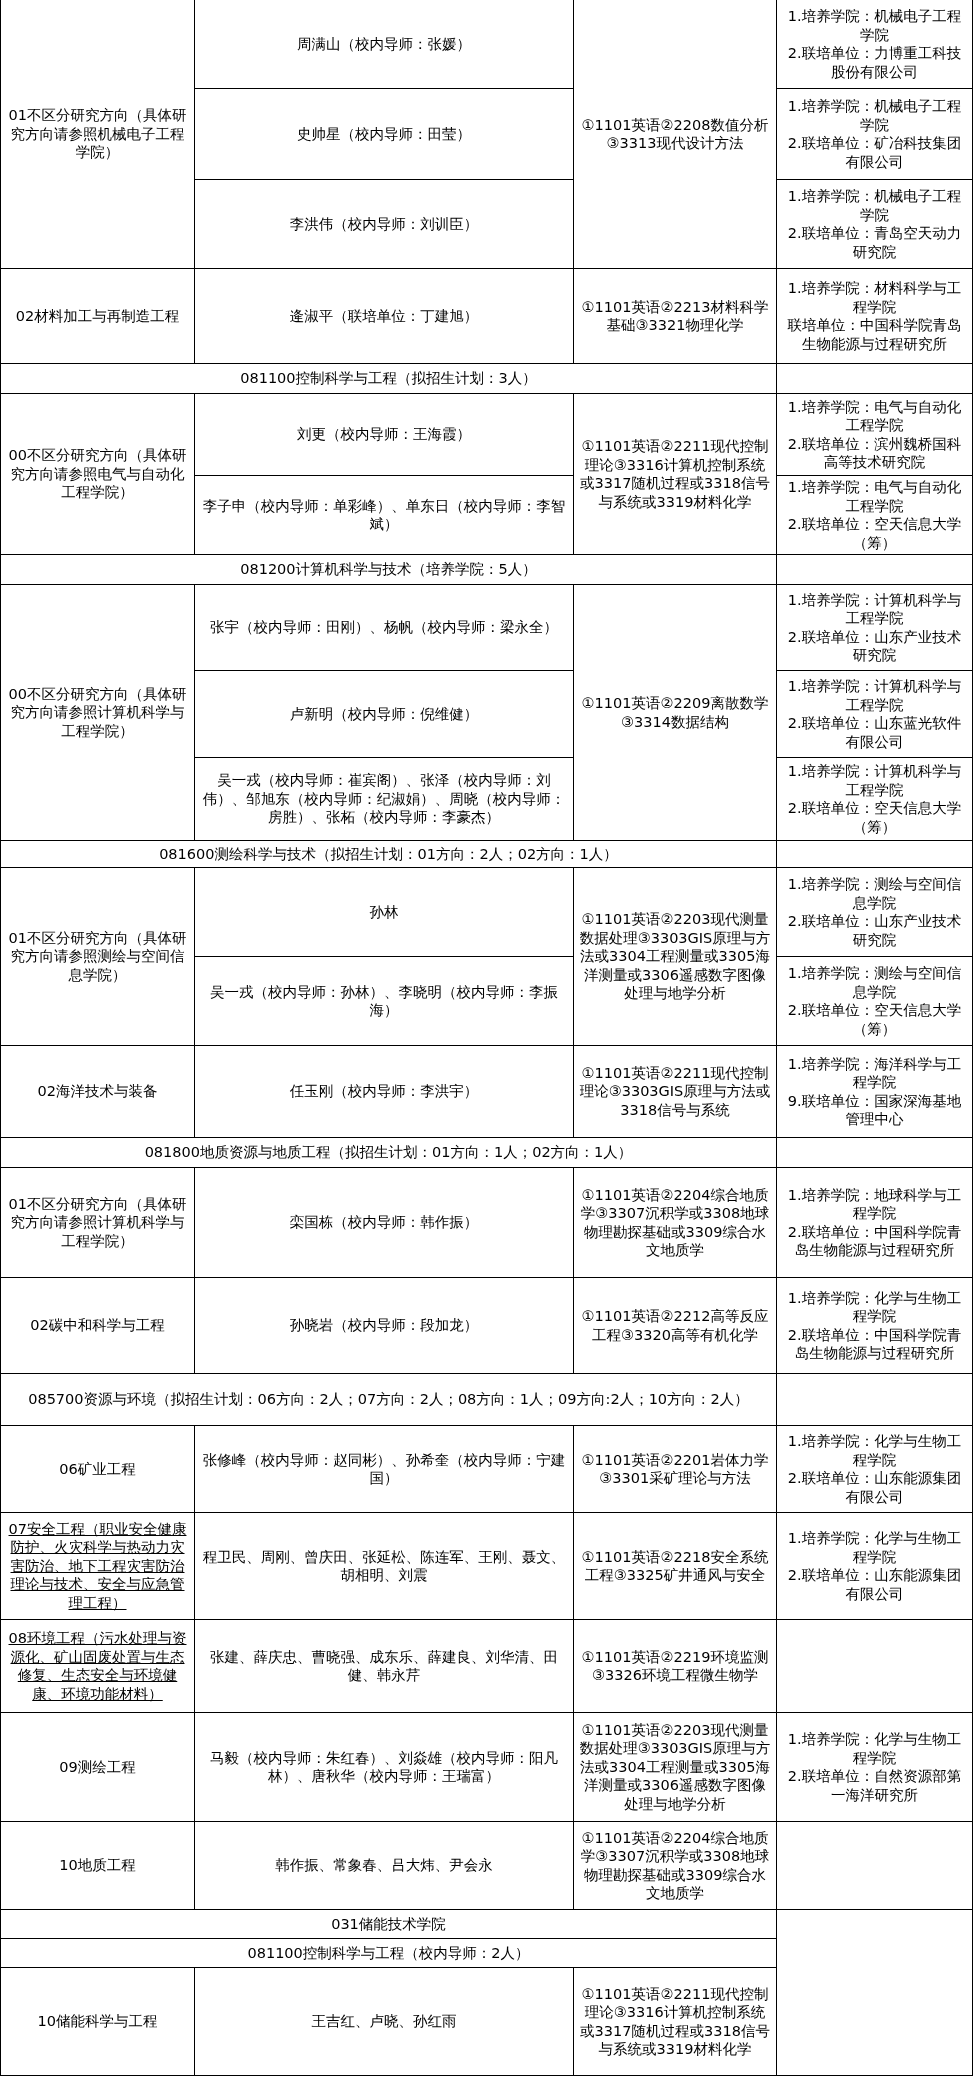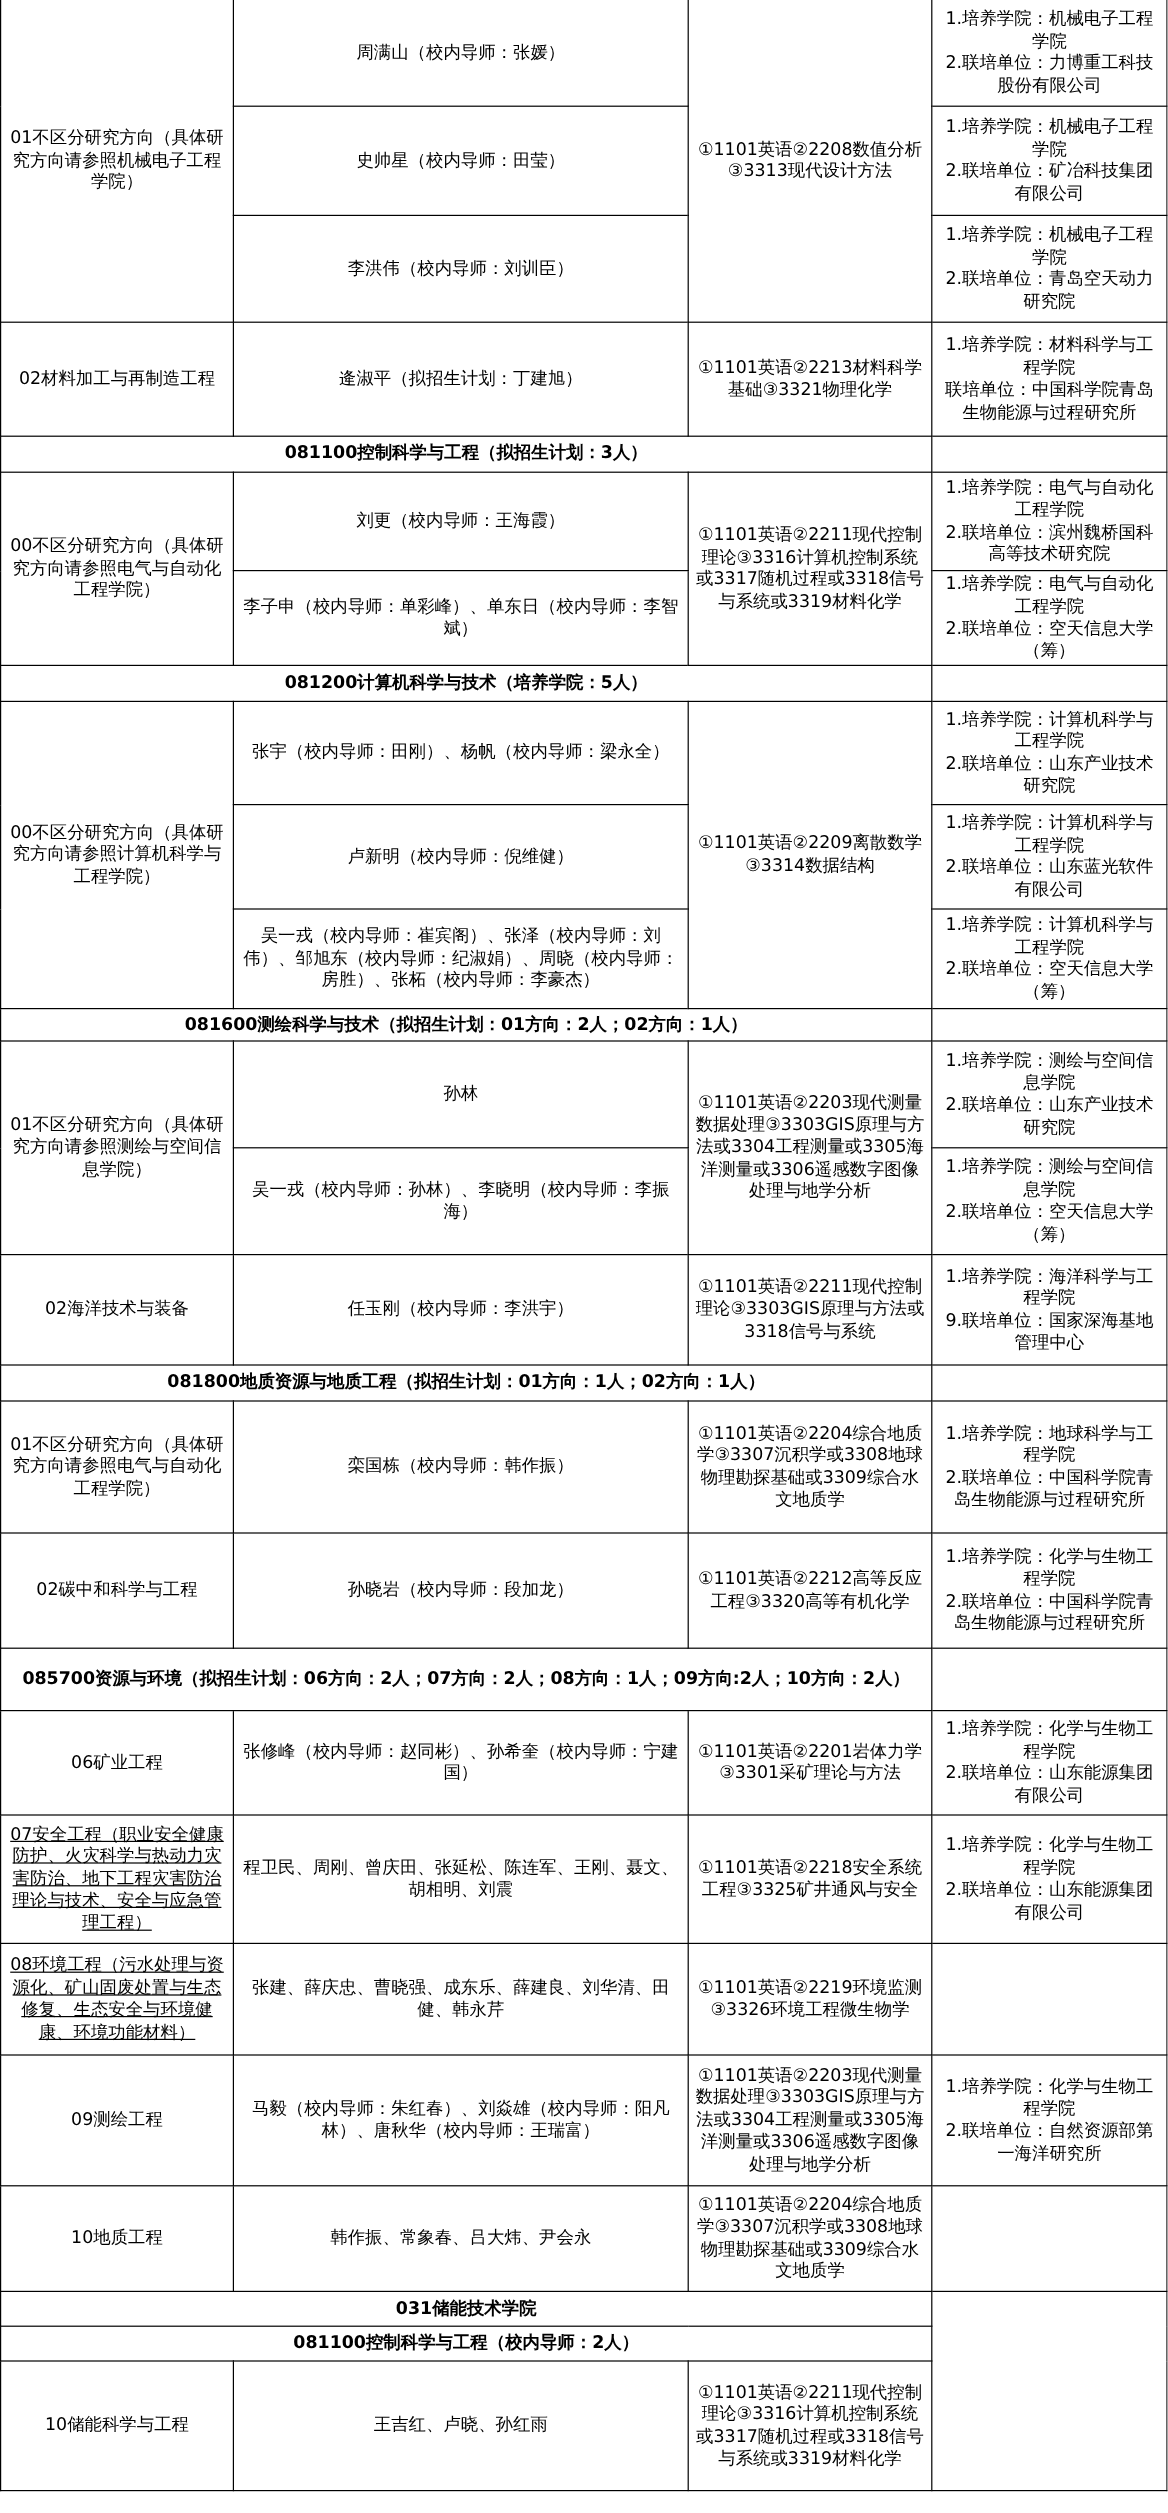--- a/index.html
+++ b/index.html
@@ -1,21 +1,21 @@
 <!DOCTYPE html>
 <html><head>
 <meta charset="utf-8">
 <style>
   html, body { margin: 0; padding: 0; background: #ffffff; }
   body { width: 973px; height: 2094px; position: relative; overflow: hidden;
          font-family: "DejaVu Sans", "Liberation Sans", sans-serif; color: #000; }
   table.grid { position: absolute; left: 0; top: -1px; border-collapse: collapse; table-layout: fixed; width: 972px; }
   table.grid td { border: 1.5px solid #000; padding: 2px 4px; font-size: 14.5px; line-height: 18.5px;
                   text-align: center; vertical-align: middle; word-break: break-all; }
-  td.hdr { text-align: left; font-weight: bold; padding-left: 6px; }
+  td.hdr { text-align: left; font-weight: normal; padding-left: 6px; }
   td.left { text-align: left; padding-left: 6px; text-decoration: underline; }
   col.c1 { width: 194px; } col.c2 { width: 379px; } col.c3 { width: 203px; } col.c4 { width: 196px; }
   .pline { display: block; }
 </style>
 </head>
 <body>
 
 <table class="grid">
   <colgroup>
       <col class="c1">
@@ -43,21 +43,21 @@
     </tr>
     <tr style="height:89px">
       <td>李洪伟（校内导师：刘训臣）</td>
       <td>
         <span class="pline">1.培养学院：机械电子工程学院</span>
         <span class="pline">2.联培单位：青岛空天动力研究院</span>
       </td>
     </tr>
     <tr style="height:95px">
       <td>02材料加工与再制造工程</td>
-      <td>逄淑平（拟招生计划：丁建旭）</td>
+      <td>逄淑平（联培单位：丁建旭）</td>
       <td>①1101英语②2213材料科学基础③3321物理化学</td>
       <td>
         <span class="pline">1.培养学院：材料科学与工程学院</span>
         <span class="pline">联培单位：中国科学院青岛生物能源与过程研究所</span>
       </td>
     </tr>
 
     <tr style="height:30px">
       <td colspan="3" class="hdr">081100控制科学与工程（拟招生计划：3人）</td>
       <td></td>
@@ -135,21 +135,21 @@
         <span class="pline">1.培养学院：海洋科学与工程学院</span>
         <span class="pline">9.联培单位：国家深海基地管理中心</span>
       </td>
     </tr>
 
     <tr style="height:30px">
       <td colspan="3" class="hdr">081800地质资源与地质工程（拟招生计划：01方向：1人；02方向：1人）</td>
       <td></td>
     </tr>
     <tr style="height:110px">
-      <td>01不区分研究方向（具体研究方向请参照电气与自动化工程学院）</td>
+      <td>01不区分研究方向（具体研究方向请参照计算机科学与工程学院）</td>
       <td>栾国栋（校内导师：韩作振）</td>
       <td>①1101英语②2204综合地质学③3307沉积学或3308地球物理勘探基础或3309综合水文地质学</td>
       <td>
         <span class="pline">1.培养学院：地球科学与工程学院</span>
         <span class="pline">2.联培单位：中国科学院青岛生物能源与过程研究所</span>
       </td>
     </tr>
     <tr style="height:96px">
       <td>02碳中和科学与工程</td>
       <td>孙晓岩（校内导师：段加龙）</td>

